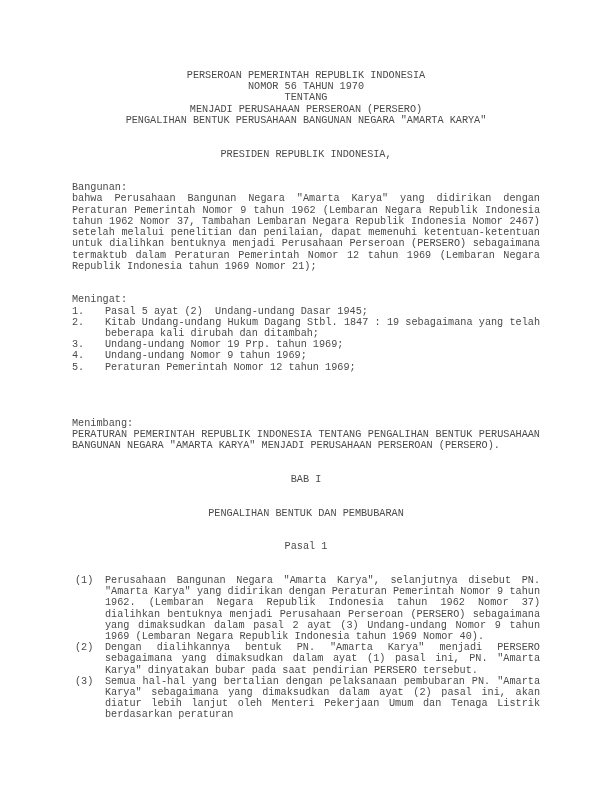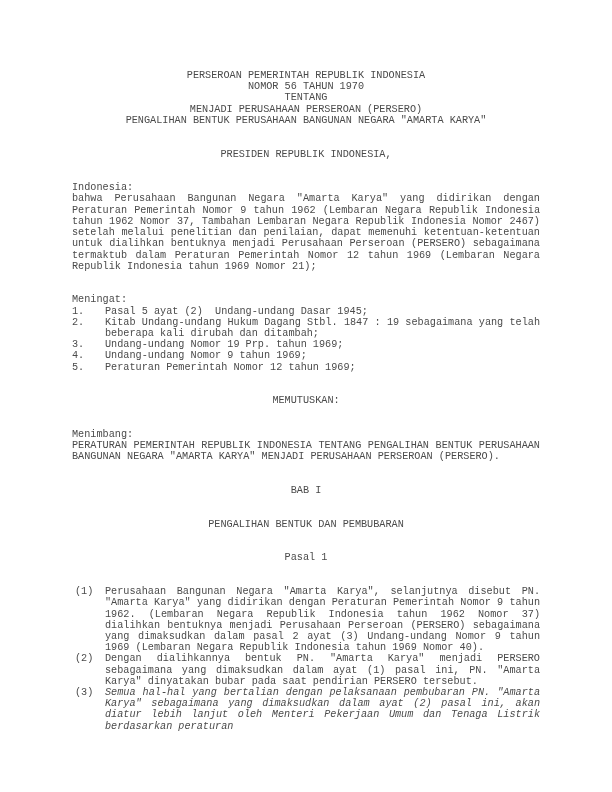--- a/index.html
+++ b/index.html
@@ -62,21 +62,20 @@
     position: absolute;
     left: 0;
     top: 0;
     white-space: pre;
   }
   .nrow.paren { padding-left: 33px; }
   .nrow.paren .nmark { left: 3px; }
   .lastjust {
     text-align: justify;
     text-align-last: justify;
-    font-style: italic;
   }
 </style>
 </head>
 <body style="color: rgb(74, 74, 74); background: rgb(255, 255, 255);">
 
 <div class="page">
   <div class="content">
 
     <div>
       <div class="ctr">PERSEROAN PEMERINTAH REPUBLIK INDONESIA</div>
@@ -86,21 +85,21 @@
       <div class="ctr">PENGALIHAN BENTUK PERUSAHAAN BANGUNAN NEGARA "AMARTA KARYA"</div>
     </div>
 
     <div class="gap-2"></div>
 
     <div class="ctr">PRESIDEN REPUBLIK INDONESIA,</div>
 
     <div class="gap-2"></div>
 
     <div>
-      <div class="plain">Indonesia:</div>
+      <div class="plain">Bangunan:</div>
       <div class="blk">bahwa Perusahaan Bangunan Negara "Amarta Karya" yang didirikan dengan Peraturan Pemerintah Nomor 9 tahun 1962 (Lembaran Negara Republik Indonesia tahun 1962 Nomor 37, Tambahan Lembaran Negara Republik Indonesia Nomor 2467) setelah melalui penelitian dan penilaian, dapat memenuhi ketentuan-ketentuan untuk dialihkan bentuknya menjadi Perusahaan Perseroan (PERSERO) sebagaimana termaktub dalam Peraturan Pemerintah Nomor 12 tahun 1969 (Lembaran Negara Republik Indonesia tahun 1969 Nomor 21);</div>
     </div>
 
     <div class="gap-2"></div>
 
     <div>
       <div class="plain">Meningat:</div>
       <div class="nlist">
         <div class="nrow">
           <span class="nmark">1.</span>
@@ -120,21 +119,20 @@
         </div>
         <div class="nrow">
           <span class="nmark">5.</span>
           <span class="plain">Peraturan Pemerintah Nomor 12 tahun 1969;</span>
         </div>
       </div>
     </div>
 
     <div class="gap-2"></div>
 
-    <div class="ctr">MEMUTUSKAN:</div>
 
     <div class="gap-2"></div>
 
     <div>
       <div class="plain">Menimbang:</div>
       <div class="blk">PERATURAN PEMERINTAH REPUBLIK INDONESIA TENTANG PENGALIHAN BENTUK PERUSAHAAN BANGUNAN NEGARA "AMARTA KARYA" MENJADI PERUSAHAAN PERSEROAN (PERSERO).</div>
     </div>
 
     <div class="gap-2"></div>
 

